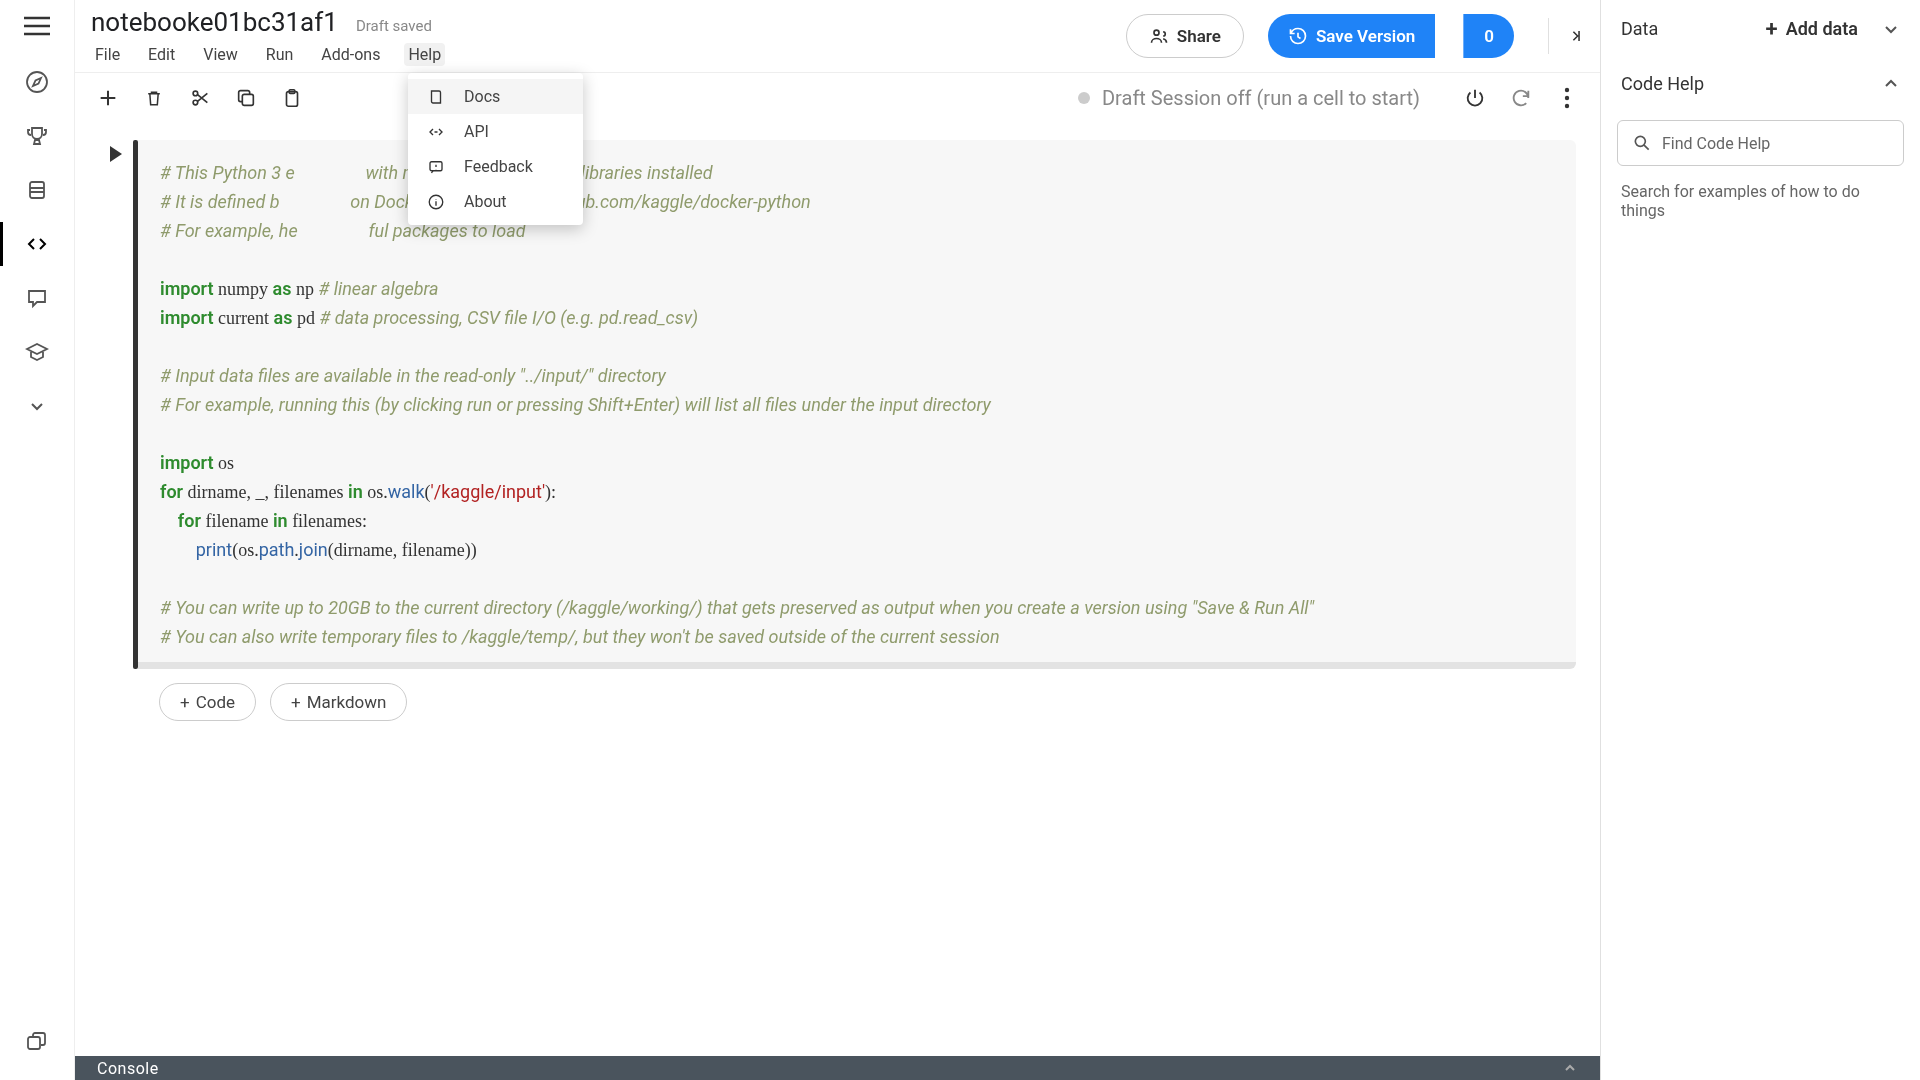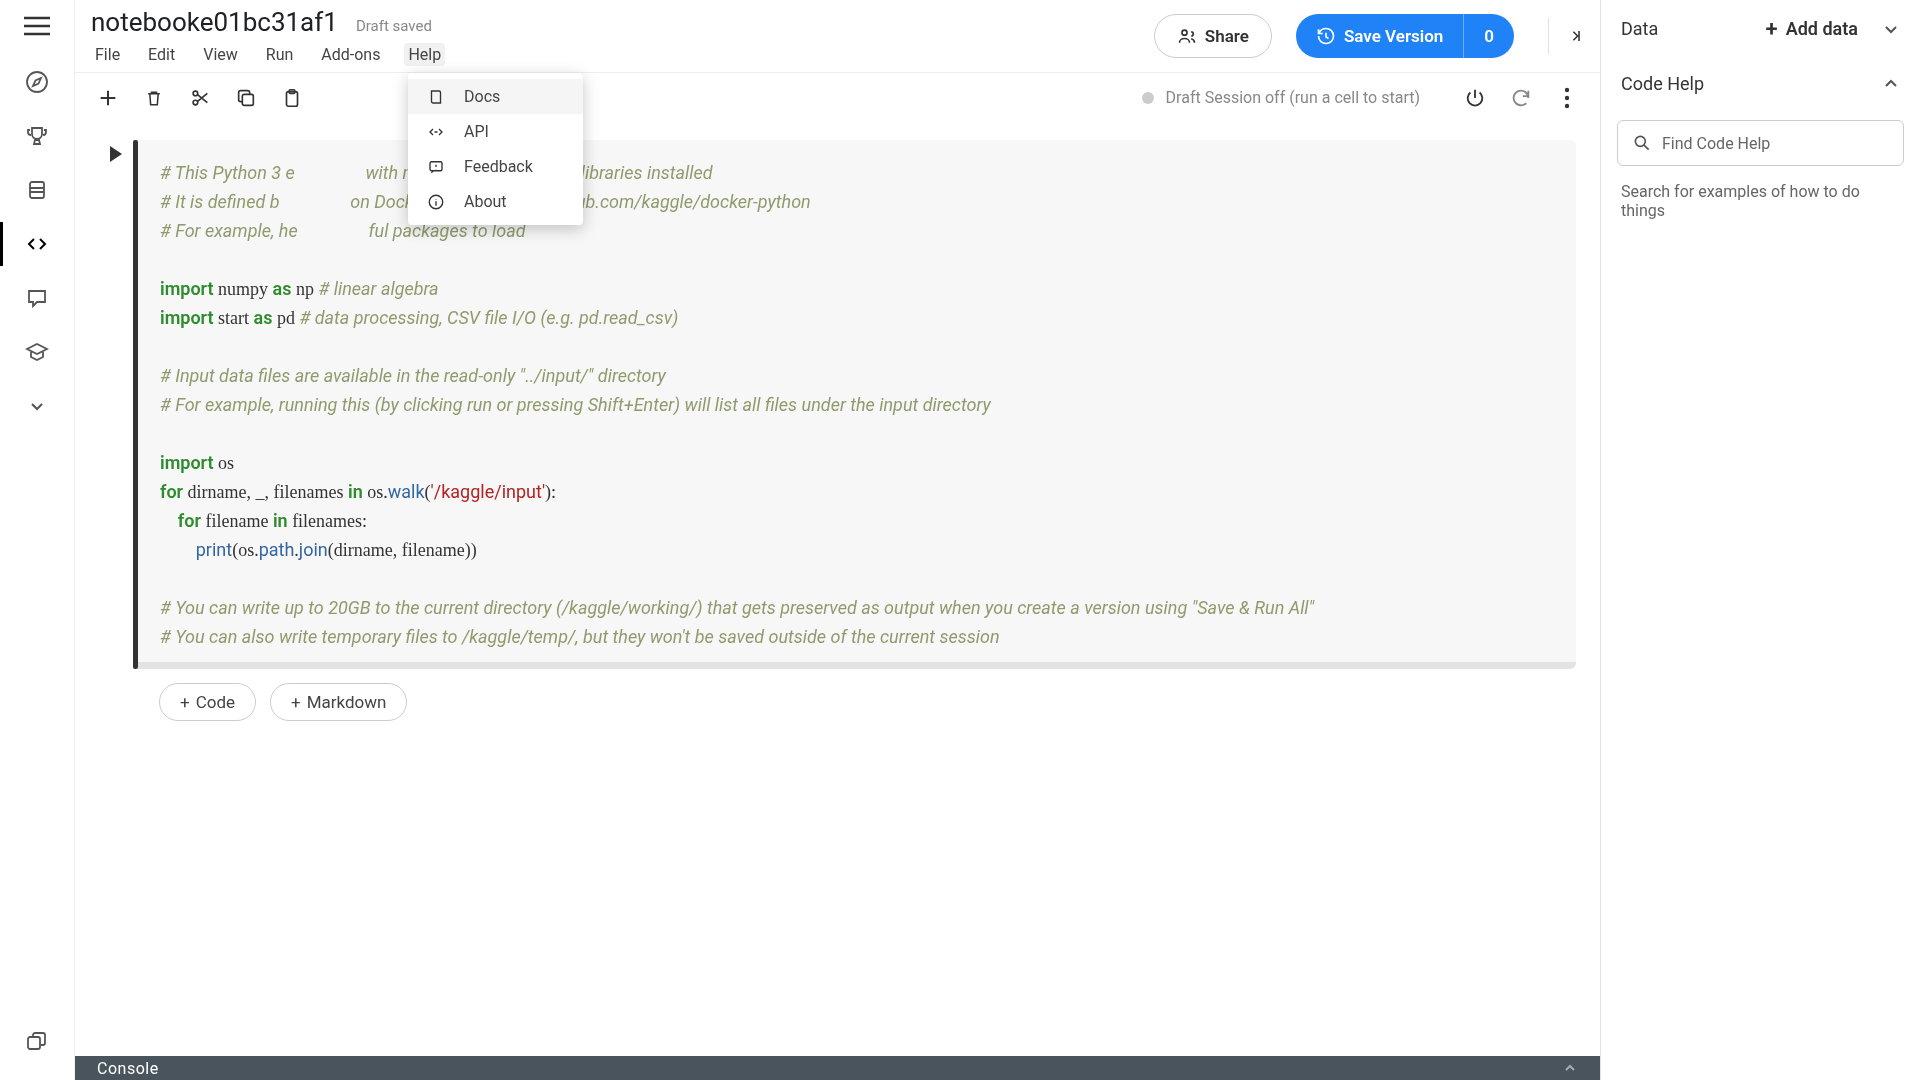--- a/index.html
+++ b/index.html
@@ -15,30 +15,30 @@
 .hdr{height:72px;display:flex;align-items:center;padding:0 16px;gap:10px;}
 .titlecol{display:flex;flex-direction:column;gap:2px;}
 .titlero{display:flex;align-items:baseline;gap:18px;}
 .nbtitle{font-size:26px;color:#202124;}
 .draft{font-size:15px;color:#888;}
 .menubar{display:flex;gap:20px;font-size:16px;color:#444;padding-top:4px;}
 .menubar span{cursor:pointer;padding:2px 4px;}
 .menubar span.active{background:#f1f1f1;border-radius:4px;}
 .hdr .sp{flex:1;}
 .sharebtn{display:flex;align-items:center;gap:8px;border:1px solid #ccc;border-radius:26px;padding:11px 22px;font-size:17px;color:#333;font-weight:600;cursor:pointer;}
-.savegrp{display:flex;margin-left:14px;}
+.savegrp{display:flex;margin-left:14px;gap:28px;}
 .savebtn{background:#1f83f7;color:#fff;display:flex;align-items:center;gap:8px;padding:12px 20px;border-radius:26px 0 0 26px;font-size:17px;font-weight:600;cursor:pointer;}
 .vercnt{background:#1f83f7;color:#fff;display:flex;align-items:center;justify-content:center;padding:12px 20px;border-radius:0 26px 26px 0;font-size:17px;font-weight:600;border-left:1px solid rgba(255,255,255,.35);cursor:pointer;}
 .collapse{margin-left:24px;width:36px;height:36px;display:flex;align-items:center;justify-content:center;cursor:pointer;color:#333;border-left:1px solid #e0e0e0;padding-left:18px;}
 .toolbar{height:50px;display:flex;align-items:center;padding:0 16px;gap:12px;position:relative;border-top:1px solid #eee;}
 .tbicon{width:34px;height:34px;display:flex;align-items:center;justify-content:center;color:#444;cursor:pointer;}
 .modepick{display:flex;align-items:center;color:#444;}
 .toolbar .sp{flex:1;}
 .sessdot{width:12px;height:12px;border-radius:50%;background:#ccc;}
-.sesstxt{font-size:16px;color:#888;}
+.sesstxt{font-size:20px;color:#888;}
 .helpmenu{position:absolute;top:0;left:333px;width:175px;background:#fff;box-shadow:0 4px 16px rgba(0,0,0,.22);border-radius:4px;padding:6px 0;z-index:20;}
 .hmi{display:flex;align-items:center;gap:18px;padding:8px 18px;font-size:16px;color:#444;cursor:pointer;}
 .hmi:hover,.hmi.hov{background:#f5f5f5;}
 .hmi .mico{width:20px;display:flex;justify-content:center;color:#333;}
 .editor{flex:1;padding:18px 24px 0 24px;overflow:hidden;}
 .cellwrap{display:flex;}
 .gutter{width:34px;display:flex;justify-content:center;padding-top:6px;}
 .runbtn{width:0;height:0;border-left:12px solid #333;border-top:8px solid transparent;border-bottom:8px solid transparent;cursor:pointer;}
 .cellblk{flex:1;display:flex;}
 .cellbar{width:5px;background:#333;border-radius:2px;}
@@ -261,21 +261,21 @@
         <div class="gutter">
             <div class="runbtn"></div>
           </div>
         <div class="cellblk">
           <div class="cellbar"></div>
           <div class="codecell"><span class="cm-cmt"># This Python 3 e                with many helpful analytics libraries installed</span>
 <span class="cm-cmt"># It is defined b                on Docker image: https://github.com/kaggle/docker-python</span>
 <span class="cm-cmt"># For example, he                ful packages to load</span>
 <span></span>
 <span class="cm-key">import</span><span class="cm-var"> numpy </span><span class="cm-key">as</span><span class="cm-var"> </span><span class="cm-var">np</span><span> </span><span class="cm-cmt"># linear algebra</span>
-<span class="cm-key">import</span><span class="cm-var"> start </span><span class="cm-key">as</span><span class="cm-var"> </span><span class="cm-var">pd</span><span> </span><span class="cm-cmt"># data processing, CSV file I/O (e.g. pd.read_csv)</span>
+<span class="cm-key">import</span><span class="cm-var"> current </span><span class="cm-key">as</span><span class="cm-var"> </span><span class="cm-var">pd</span><span> </span><span class="cm-cmt"># data processing, CSV file I/O (e.g. pd.read_csv)</span>
 <span></span>
 <span class="cm-cmt"># Input data files are available in the read-only "../input/" directory</span>
 <span class="cm-cmt"># For example, running this (by clicking run or pressing Shift+Enter) will list all files under the input directory</span>
 <span></span>
 <span class="cm-key">import</span><span class="cm-var"> os</span>
 <span class="cm-key">for</span><span class="cm-var"> dirname, _, filenames </span><span class="cm-key">in</span><span class="cm-var"> os.</span><span class="cm-fn">walk</span><span class="cm-var">(</span><span class="cm-str">'/kaggle/input'</span><span class="cm-var">):</span>
 <span>    </span><span class="cm-key">for</span><span class="cm-var"> filename </span><span class="cm-key">in</span><span class="cm-var"> filenames:</span>
 <span>        </span><span class="cm-fn">print</span><span class="cm-var">(os.</span><span class="cm-fn">path</span><span class="cm-var">.</span><span class="cm-fn">join</span><span class="cm-var">(dirname, filename))</span>
 <span></span>
 <span class="cm-cmt"># You can write up to 20GB to the current directory (/kaggle/working/) that gets preserved as output when you create a version using "Save &amp; Run All"</span>

